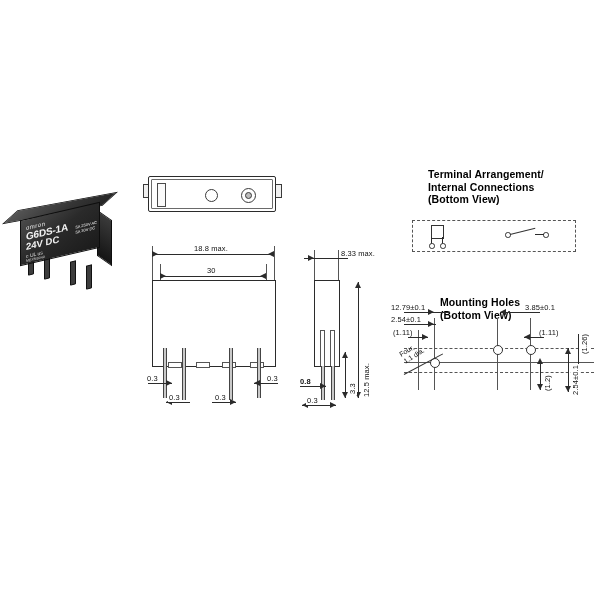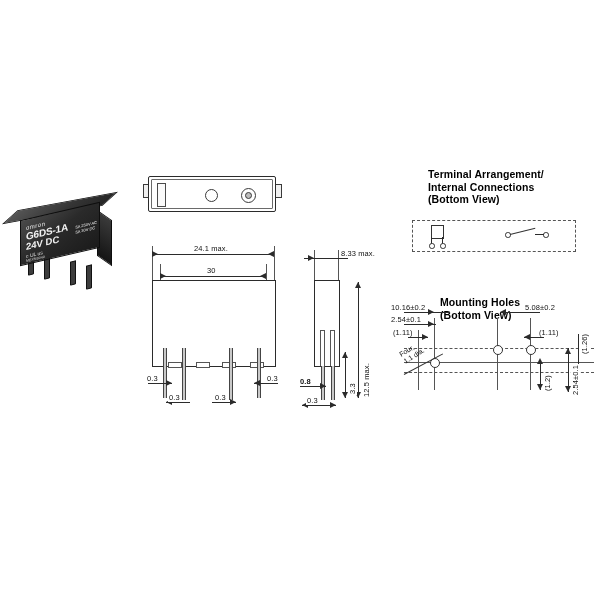--- a/index.html
+++ b/index.html
@@ -147,21 +147,21 @@
     </div>
   </div>
 
   <div>
 
     <div class="vl-thin" style="left:152px;top:246px;height:36px;"></div>
     <div class="vl-thin" style="left:274px;top:246px;height:36px;"></div>
     <div class="hl" style="left:152px;top:254px;width:122px;"></div>
     <div class="ar ar-r" style="left:152px;top:251px;"></div>
     <div class="ar ar-l" style="left:268px;top:251px;"></div>
-    <div class="dimtxt" style="left:193px;top:244px;">24.1 max.</div>
+    <div class="dimtxt" style="left:193px;top:244px;">18.8 max.</div>
 
     <div class="vl-thin" style="left:160px;top:264px;height:22px;"></div>
     <div class="vl-thin" style="left:266px;top:264px;height:22px;"></div>
     <div class="hl" style="left:160px;top:276px;width:106px;"></div>
     <div class="ar ar-r" style="left:160px;top:273px;"></div>
     <div class="ar ar-l" style="left:260px;top:273px;"></div>
     <div class="dimtxt" style="left:206px;top:266px;">30</div>
 
     <div class="fv-cap"></div>
     <div class="fv-body"></div>
@@ -268,33 +268,33 @@
     <div class="vl-thin" style="left:418px;top:330px;height:60px;"></div>
     <div class="hl-thin" style="left:404px;top:362px;width:190px;"></div>
 
     <div class="mh-hole" style="left:430px;top:358px;"></div>
     <div class="mh-hole" style="left:493px;top:345px;"></div>
     <div class="mh-hole" style="left:526px;top:345px;"></div>
     <div class="mh-hole" style="left:556px;top:358px;opacity:0;"></div>
 
     <div class="hl" style="left:404px;top:312px;width:46px;"></div>
     <div class="ar ar-r" style="left:428px;top:309px;"></div>
-    <div class="dimtxt" style="left:390px;top:303px;">10.16±0.2</div>
+    <div class="dimtxt" style="left:390px;top:303px;">12.79±0.1</div>
 
     <div class="hl" style="left:404px;top:324px;width:32px;"></div>
     <div class="ar ar-r" style="left:428px;top:321px;"></div>
     <div class="dimtxt" style="left:390px;top:315px;">2.54±0.1</div>
 
     <div class="hl" style="left:408px;top:337px;width:20px;"></div>
     <div class="ar ar-r" style="left:422px;top:334px;"></div>
     <div class="dimtxt" style="left:392px;top:328px;">(1.11)</div>
 
     <div class="hl" style="left:500px;top:312px;width:40px;"></div>
     <div class="ar ar-l" style="left:500px;top:309px;"></div>
-    <div class="dimtxt" style="left:524px;top:303px;">5.08±0.2</div>
+    <div class="dimtxt" style="left:524px;top:303px;">3.85±0.1</div>
 
     <div class="hl" style="left:524px;top:337px;width:20px;"></div>
     <div class="ar ar-l" style="left:524px;top:334px;"></div>
     <div class="dimtxt" style="left:538px;top:328px;">(1.11)</div>
 
     <div class="vl" style="left:578px;top:334px;height:30px;"></div>
     <div class="dimtxt v" style="left:580px;top:355px;transform:rotate(-90deg);">(1.26)</div>
 
     <div class="vl" style="left:540px;top:360px;height:30px;"></div>
     <div class="ar ar-u" style="left:537px;top:358px;"></div>

